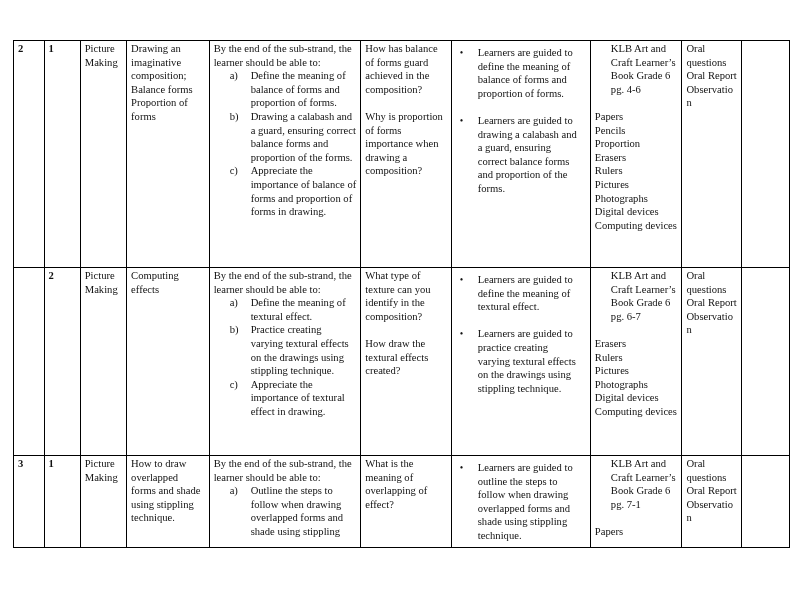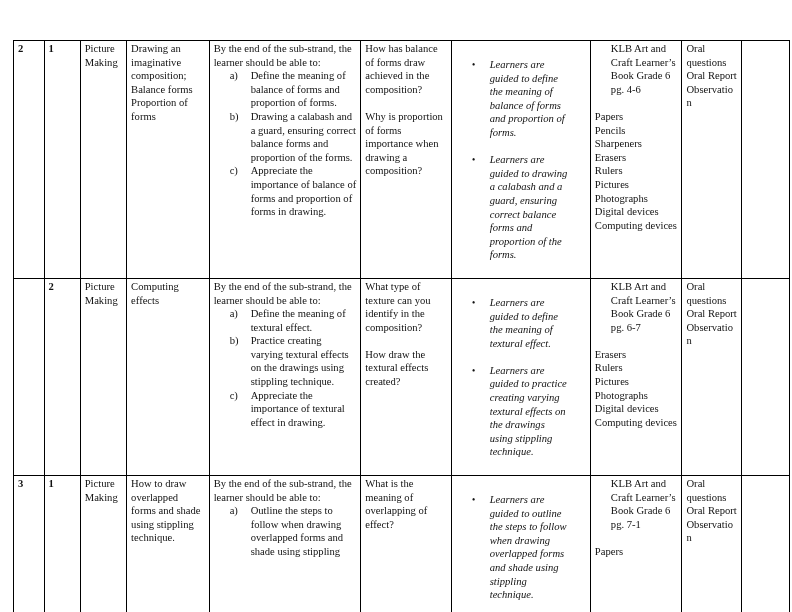--- a/index.html
+++ b/index.html
@@ -6,21 +6,21 @@
   body { width:792px; height:612px; position:relative; overflow:hidden;
          font-family:"Liberation Serif", serif; font-size:10.6px; color:#111; line-height:13.6px; }
   table.scheme { position:absolute; left:13px; top:40px; border-collapse:collapse; table-layout:fixed; width:777px; }
   table.scheme td { border:1px solid #000; vertical-align:top; padding:1px 4px 0 4px; overflow:hidden; }
   td.bold { font-weight:bold; }
   .c1{width:27px}.c2{width:32px}.c3{width:41px}.c4{width:73px}.c5{width:134px}
   .c6{width:80px}.c7{width:123px}.c8{width:81px}.c9{width:53px}.c10{width:42px}
   ol.outcomes { list-style:none; margin:0; padding:0 0 0 16px; }
   ol.outcomes li { position:relative; padding-left:21px; }
   ol.outcomes li .mk { position:absolute; left:0; top:0; }
-  ul.exp { list-style:none; margin:16px; padding:0;font-style:italic; }
+  ul.exp { list-style:none; margin:4px; padding:0; }
   ul.exp li { position:relative; padding-left:18px; margin-bottom:13.6px; }
   ul.exp li:last-child { margin-bottom:0; }
   ul.exp li::before { content:"\2022"; position:absolute; left:0; top:0; font-size:10px; }
   .q { margin:0 0 13.6px 0; }
   .q:last-child { margin-bottom:0; }
   .res-book { margin-bottom:13.6px;margin-left:16px; }
   .line { display:block; }
 </style>
 </head>
 <body>
@@ -46,35 +46,35 @@
     <td><span>Drawing an imaginative composition; Balance forms Proportion of forms</span></td>
     <td>
       <div>By the end of the sub-strand, the learner should be able to:</div>
       <ol class="outcomes">
             <li><span class="mk">a)</span><span>Define the meaning of balance of forms and proportion of forms.</span></li>
             <li><span class="mk">b)</span><span>Drawing a calabash and a guard, ensuring correct balance forms and proportion of the forms.</span></li>
             <li><span class="mk">c)</span><span>Appreciate the importance of balance of forms and proportion of forms in drawing.</span></li>
           </ol>
     </td>
     <td class="qcell">
-          <div class="q">How has balance of forms draw achieved in the composition?</div>
+          <div class="q">How has balance of forms guard achieved in the composition?</div>
           <div class="q">Why is proportion of forms importance when drawing a composition?</div>
         </td>
     <td>
       <ul class="exp">
             <li>Learners are guided to define the meaning of balance of forms and proportion of forms.</li>
             <li>Learners are guided to drawing a calabash and a guard, ensuring correct balance forms and proportion of the forms.</li>
           </ul>
     </td>
     <td>
       <div class="res-book">KLB Art and Craft Learner’s Book Grade 6 pg. 4-6</div>
       <div class="res-list">
             <span class="line">Papers</span>
             <span class="line">Pencils</span>
-            <span class="line">Sharpeners</span>
+            <span class="line">Proportion</span>
             <span class="line">Erasers</span>
             <span class="line">Rulers</span>
             <span class="line">Pictures</span>
             <span class="line">Photographs</span>
             <span class="line">Digital devices</span>
             <span class="line">Computing devices</span>
           </div>
     </td>
     <td class="acell">
           <span class="line">Oral questions</span>

